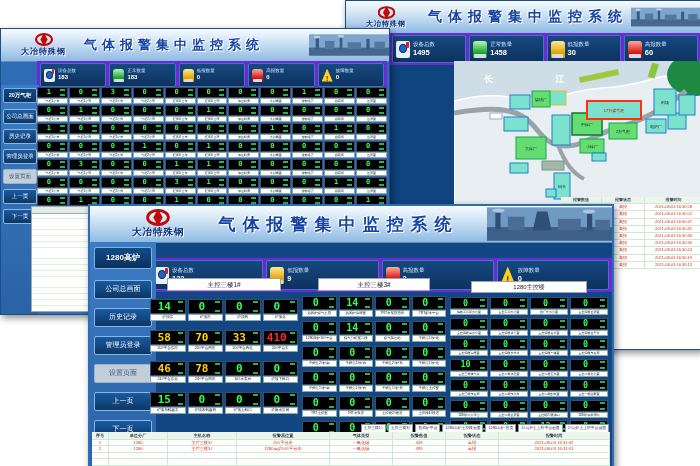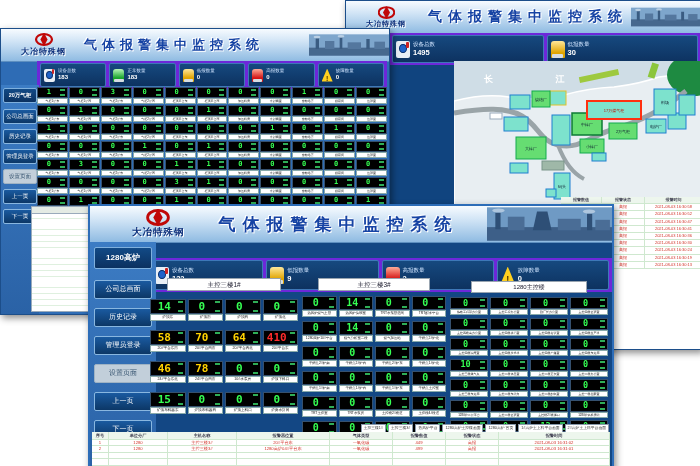--- a/index.html
+++ b/index.html
@@ -98,24 +98,38 @@
     </div>
     <div class="stats" style="left:43px;right:0;top:32px;height:28px;font-size:0;">
         <div class="stat">
           <span class="sic detector" style="width: 14px; height: 17px; font-size: 9px;"></span>
           <span class="st">
             <span class="sl" style="font-size: 5.5px;">设备总数</span>
             <span class="sv" style="font-size: 7.5px;">1495</span>
           </span>
         </div>
         <div class="stat">
+          <span class="sic lamp lamp-g" style="width: 14px; height: 17px; font-size: 9px;"></span>
+          <span class="st">
+            <span class="sl" style="font-size: 5.5px;">正常数量</span>
+            <span class="sv" style="font-size: 7.5px;">1458</span>
+          </span>
+        </div>
+        <div class="stat">
           <span class="sic lamp lamp-y" style="width: 14px; height: 17px; font-size: 9px;"></span>
           <span class="st">
             <span class="sl" style="font-size: 5.5px;">低报数量</span>
             <span class="sv" style="font-size: 7.5px;">30</span>
+          </span>
+        </div>
+        <div class="stat">
+          <span class="sic lamp lamp-r" style="width: 14px; height: 17px; font-size: 9px;"></span>
+          <span class="st">
+            <span class="sl" style="font-size: 5.5px;">高报数量</span>
+            <span class="sv" style="font-size: 7.5px;">60</span>
           </span>
         </div>
       </div>
 
     <div class="mapwrap" style="left:108px;top:60px;width:247px;height:146px;">
       <svg width="247" height="146" viewBox="0 0 247 146">
         <rect x="0" y="0" width="247" height="146" fill="#cfdde6"></rect>
         <text x="30" y="21" fill="#ffffff" font-size="9" font-weight="bold" letter-spacing="30">长  江</text>
         <path d="M0,40 Q30,32 55,36 Q85,41 110,34 Q135,27 160,26 Q185,23 205,16 L247,11 L247,146 L0,146 Z" fill="#e8eef2" stroke="#ffffff" stroke-width="1.5"></path>
         <ellipse cx="240" cy="14" rx="27" ry="21" fill="#1e8a41"></ellipse>
@@ -1042,21 +1056,21 @@
             </div>
             <div class="cw">
               <div class="cell">
                 <span class="num y">70</span>
                 <span class="sideM"></span>
               </div>
               <div class="lbl">20#平台西南</div>
             </div>
             <div class="cw">
               <div class="cell">
-                <span class="num y">64</span>
+                <span class="num y">33</span>
                 <span class="sideM"></span>
               </div>
               <div class="lbl">20#平台西北</div>
             </div>
             <div class="cw">
               <div class="cell">
                 <span class="num r">410</span>
                 <span class="sideM"></span>
               </div>
               <div class="lbl">20#平台东</div>

